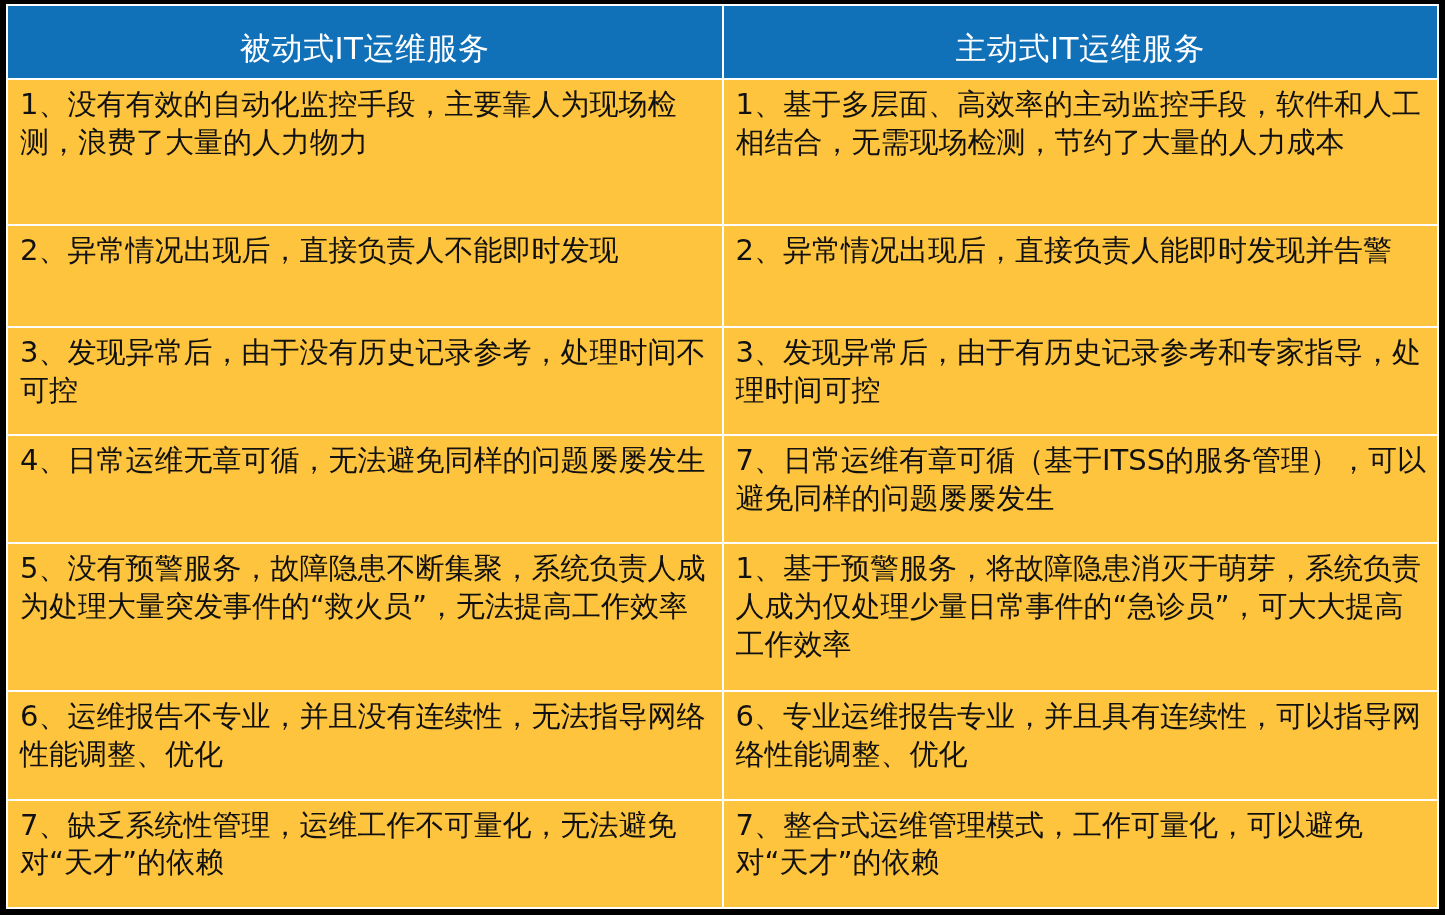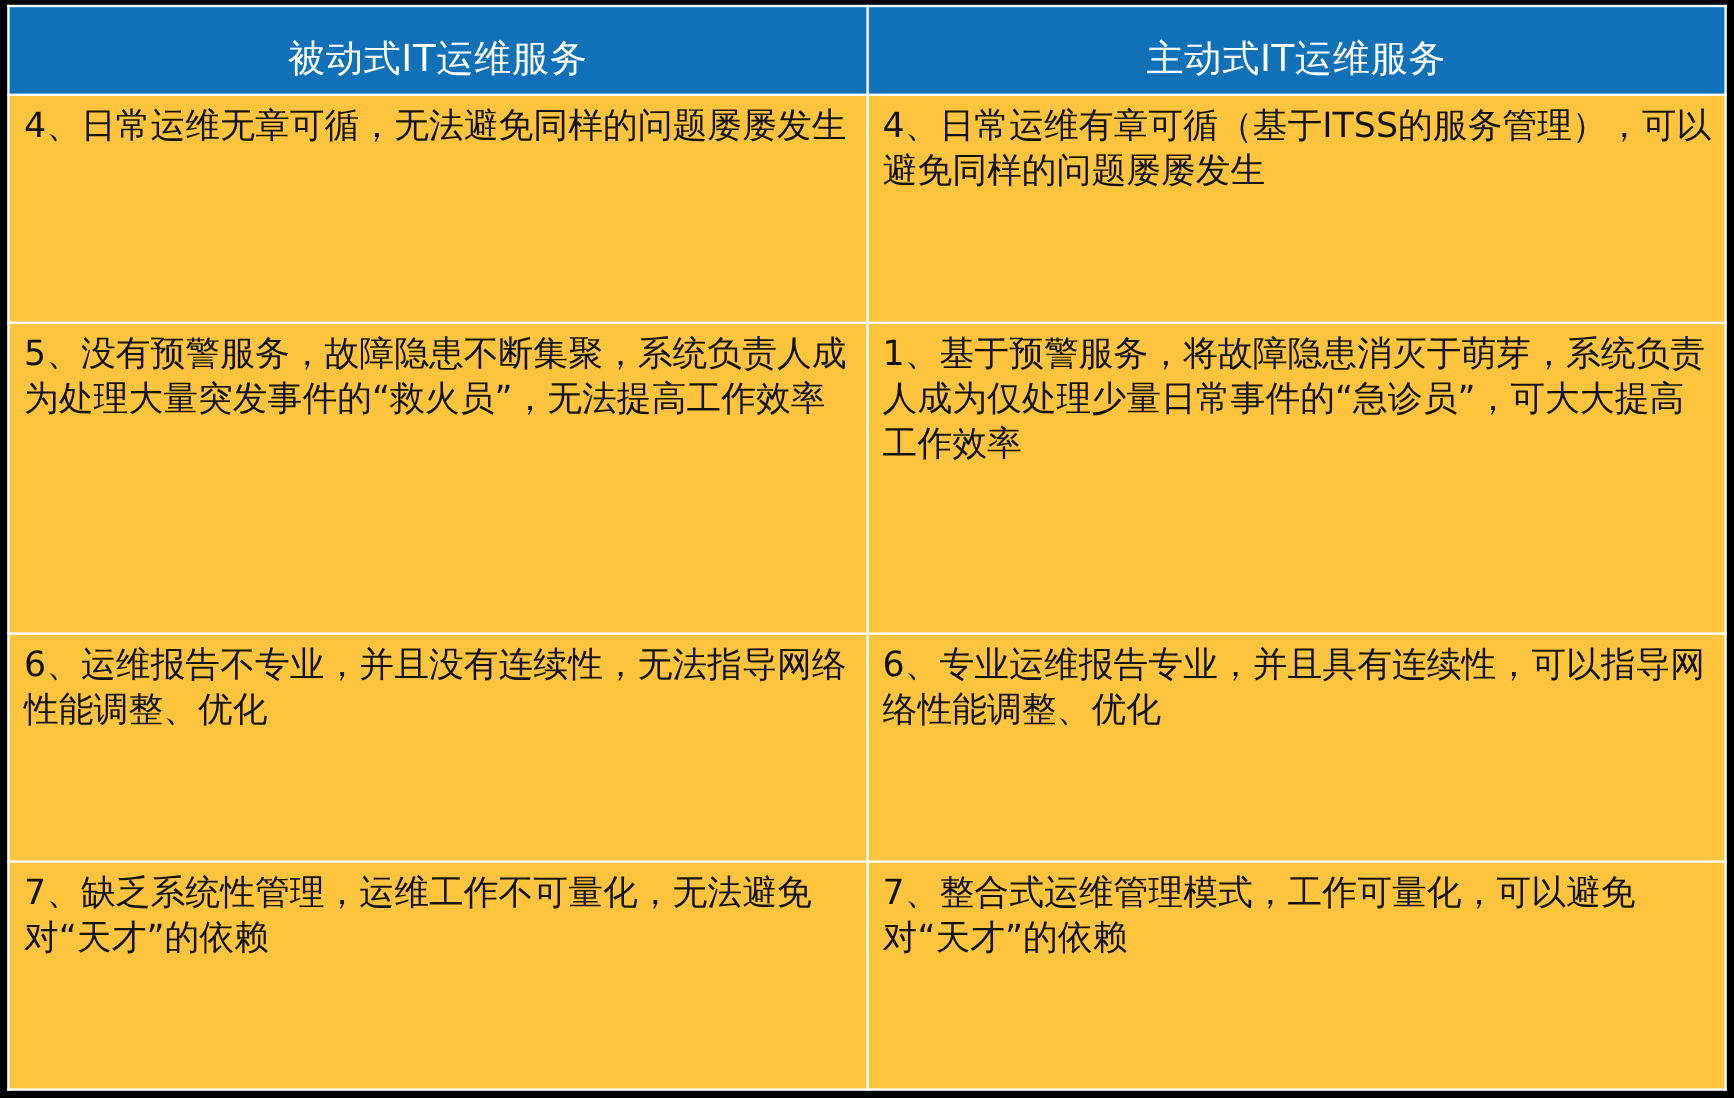--- a/index.html
+++ b/index.html
@@ -67,23 +67,35 @@
 
 <div class="table-wrap">
   <table class="compare">
     <thead>
       <tr>
         <th>被动式IT运维服务</th>
         <th>主动式IT运维服务</th>
       </tr>
     </thead>
     <tbody>
+      <tr class="row-a">
+        <td class="cell-text">1、没有有效的自动化监控手段，主要靠人为现场检测，浪费了大量的人力物力</td>
+        <td class="cell-text">1、基于多层面、高效率的主动监控手段，软件和人工相结合，无需现场检测，节约了大量的人力成本</td>
+      </tr>
+      <tr class="row-b">
+        <td class="cell-text">2、异常情况出现后，直接负责人不能即时发现</td>
+        <td class="cell-text">2、异常情况出现后，直接负责人能即时发现并告警</td>
+      </tr>
+      <tr class="row-c">
+        <td class="cell-text">3、发现异常后，由于没有历史记录参考，处理时间不可控</td>
+        <td class="cell-text">3、发现异常后，由于有历史记录参考和专家指导，处理时间可控</td>
+      </tr>
       <tr class="row-d">
         <td class="cell-text">4、日常运维无章可循，无法避免同样的问题屡屡发生</td>
-        <td class="cell-text">4、日常运维有章可循（基于ITSS的服务管理），可以避免同样的问题屡屡发生</td>
+        <td class="cell-text">7、日常运维有章可循（基于ITSS的服务管理），可以避免同样的问题屡屡发生</td>
       </tr>
       <tr class="row-e">
         <td class="cell-text">5、没有预警服务，故障隐患不断集聚，系统负责人成为处理大量突发事件的“救火员”，无法提高工作效率</td>
         <td class="cell-text">1、基于预警服务，将故障隐患消灭于萌芽，系统负责人成为仅处理少量日常事件的“急诊员”，可大大提高工作效率</td>
       </tr>
       <tr class="row-f">
         <td class="cell-text">6、运维报告不专业，并且没有连续性，无法指导网络性能调整、优化</td>
         <td class="cell-text">6、专业运维报告专业，并且具有连续性，可以指导网络性能调整、优化</td>
       </tr>
       <tr class="row-g">

